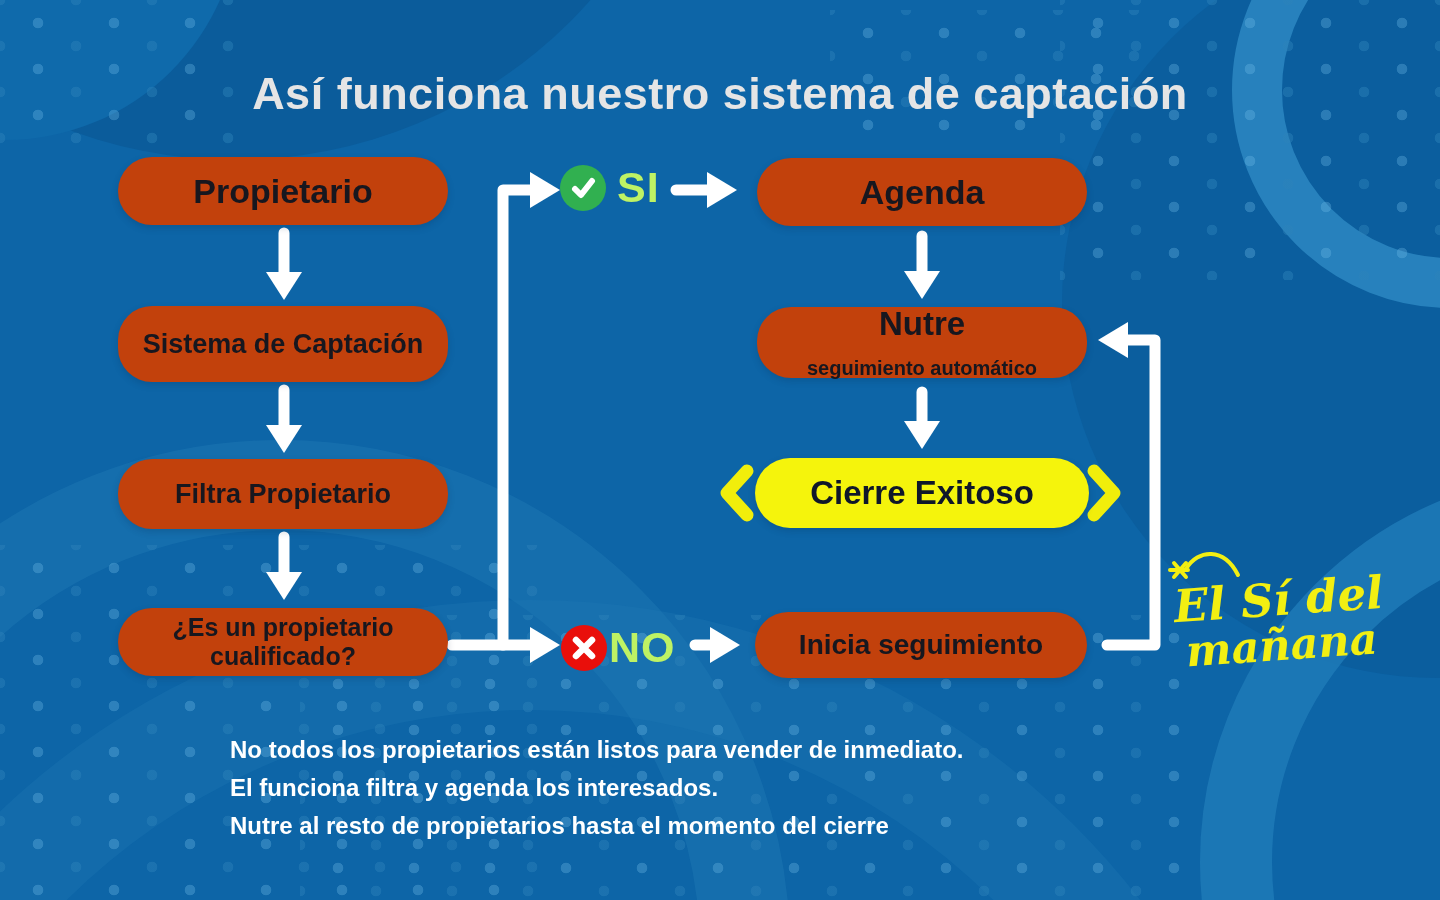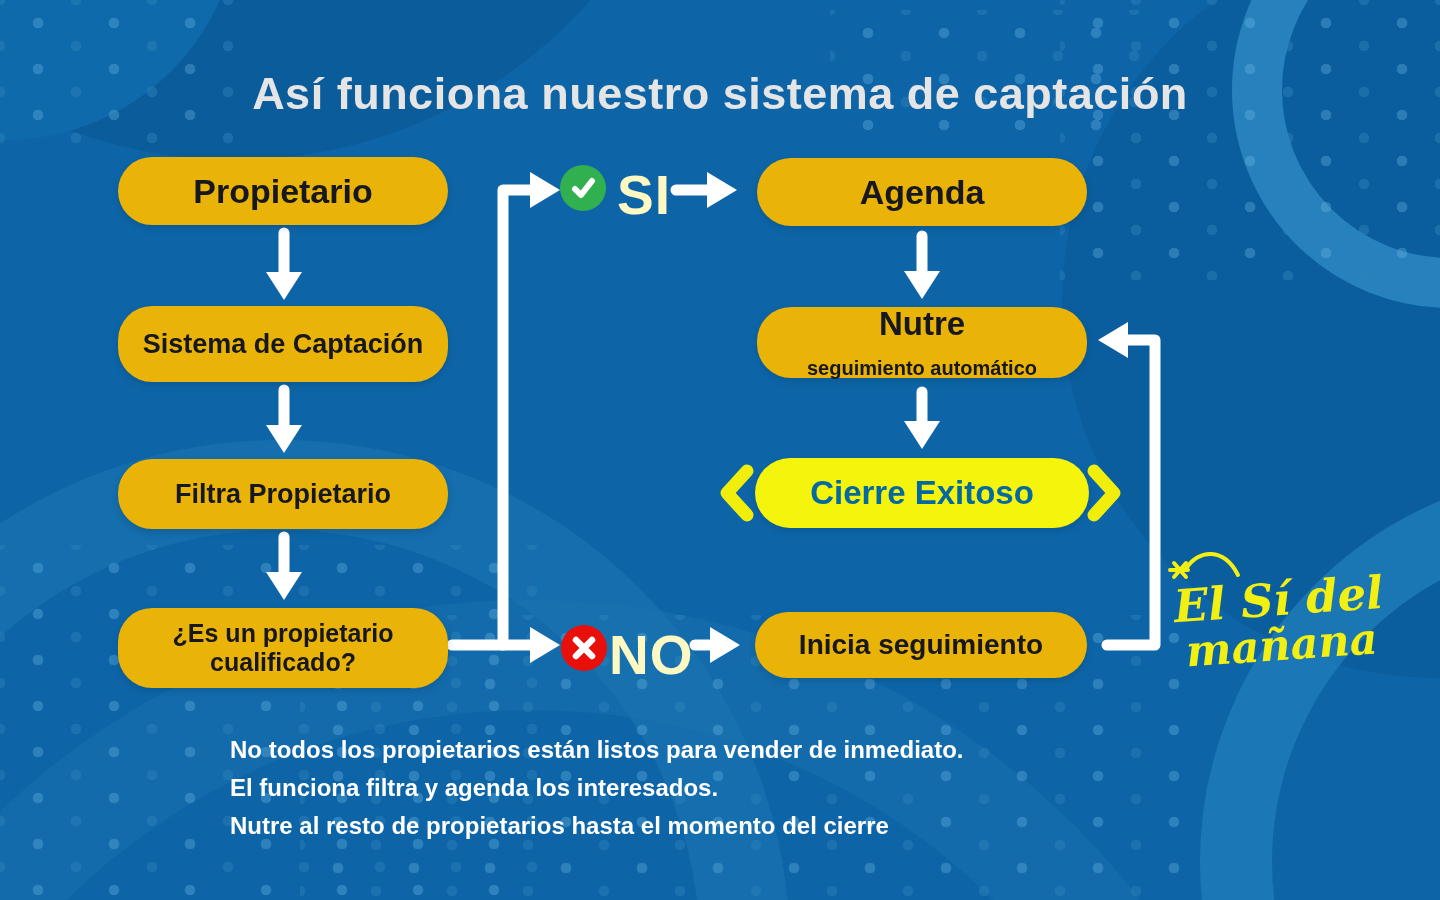--- a/index.html
+++ b/index.html
@@ -30,46 +30,46 @@
   .dots-title {left:830px;top:10px;width:330px;height:130px;}
   .dots-bl {left:0;top:545px;width:560px;height:355px;}
   .dots-cb {left:300px;top:615px;width:900px;height:285px;}
   
   .title{
     position:absolute;left:0;top:68px;width:1440px;text-align:center;
     color:#e5e5e5;font-size:45px;font-weight:800;letter-spacing:.5px;z-index:6;
   }
   
   .node{
-    position:absolute;background:#eab308;border-radius:34px;
+    position:absolute;background:#c2410c;border-radius:34px;
     display:flex;flex-direction:column;align-items:center;justify-content:center;
     color:#17171f;font-weight:bold;text-align:center;z-index:6;
     box-shadow:0 3px 7px rgba(0,35,65,.18);
   }
   .n-propietario{left:118px;top:157px;width:330px;height:68px;font-size:34px;}
   .n-sistema    {left:118px;top:306px;width:330px;height:76px;font-size:27px;}
   .n-filtra     {left:118px;top:459px;width:330px;height:70px;font-size:27px;}
-  .n-cualificado{left:118px;top:608px;width:330px;height:80px;font-size:25px;line-height:1.18;}
+  .n-cualificado{left:118px;top:608px;width:330px;height:68px;font-size:25px;line-height:1.18;}
   .n-agenda     {left:757px;top:158px;width:330px;height:68px;font-size:34px;}
   .n-nutre      {left:757px;top:307px;width:330px;height:71px;}
   .n-nutre .big {font-size:33px;line-height:1;}
   .n-nutre .sub {font-size:20px;line-height:1.05;margin-top:18px;}
-  .n-cierre     {left:755px;top:458px;width:334px;height:70px;font-size:33px;background:#f5f40c;border-radius:35px;color:#0369a1;}
+  .n-cierre     {left:755px;top:458px;width:334px;height:70px;font-size:33px;background:#f5f40c;border-radius:35px;color:#0f172a;}
   .n-inicia     {left:755px;top:612px;width:332px;height:66px;font-size:28px;align-items:center;}
   
   .flow-svg{position:absolute;left:0;top:0;z-index:5;}
   
   .badge{
     position:absolute;width:46px;height:46px;border-radius:50%;
     display:flex;align-items:center;justify-content:center;z-index:7;
   }
   .badge-yes{left:560px;top:165px;background:#31b050;}
   .badge-no {left:561px;top:625px;background:#e90f0b;}
   .branch-label{
-    position:absolute;color:#fef9c3;font-size:55px;font-weight:800;z-index:7;letter-spacing:1px;
+    position:absolute;color:#bef264;font-size:43px;font-weight:800;z-index:7;letter-spacing:1px;
   }
   .label-yes{left:617px;top:163px;}
   .label-no {left:609px;top:623px;}
   
   .logo{
     position:absolute;left:1168px;top:577px;width:224px;text-align:center;
     transform:rotate(-4deg);color:#f2ef12;z-index:6;
     font-family:"DejaVu Serif","Liberation Serif",serif;font-style:italic;font-weight:bold;
   }
   .logo .l1{font-size:45px;line-height:1;}

